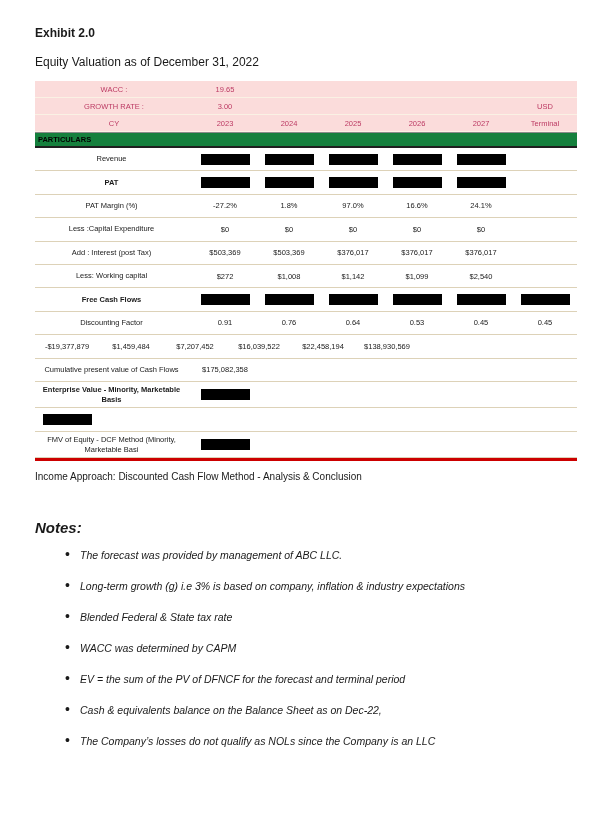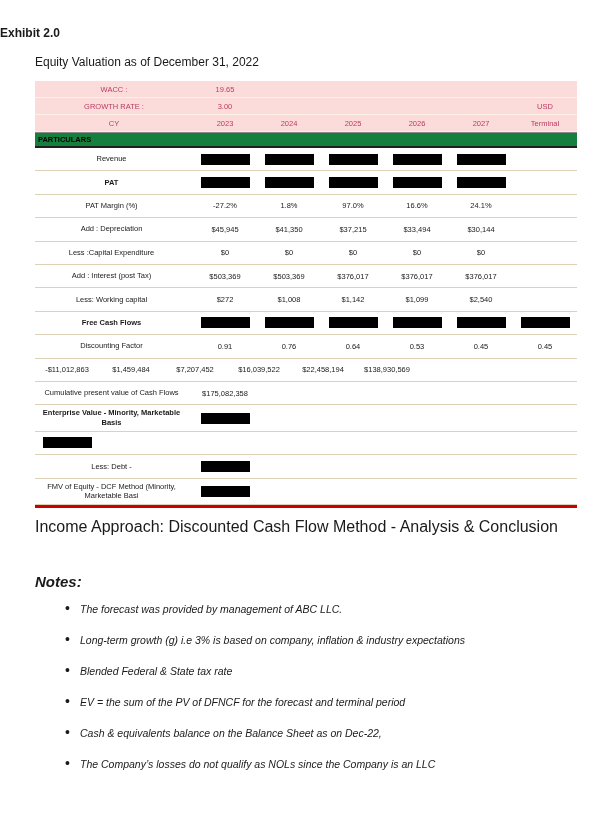--- a/index.html
+++ b/index.html
@@ -13,21 +13,21 @@
   html,body{margin:0;padding:0;background:#ffffff;}
   .page{
     position:relative;
     width:609px;height:827px;
     background:#ffffff;
     font-family:"Liberation Sans",sans-serif;
     color:var(--ink);
     overflow:hidden;
   }
   .exhibit-title{
-    padding-top:26px;
+    padding-top:26px;margin-left:35px;
     font-size:12px;font-weight:bold;
   }
   .subtitle{
     margin:15px 0 0 35px;
     font-size:12px;
   }
   .vtable{
     width:542px;
     margin:12px 0 0 35px;
     border-bottom:3px solid var(--red-div);
@@ -60,21 +60,21 @@
     width:158px;
     padding:3px 8px 3px 3px;
     line-height:1.3;
     text-align:center;
   }
   .bold{font-weight:bold;}
   .cell{width:64px;text-align:center;flex:0 0 64px;}
   .redact{width:49px;height:11px;background:#000;margin:0 auto;}
   .conclusion{
     margin:10px 0 0 35px;
-    font-size:16px;
+    font-size:10px;
   }
   .notes-heading{
     margin:37px 0 0 35px;
     font-size:15px;font-weight:bold;font-style:italic;
   }
   .notes{
     list-style:none;
     margin:13px 0 0 35px;padding:0;
     font-size:10.5px;font-style:italic;
   }
@@ -169,29 +169,20 @@
       <div class="drow">
         <div class="lbl">PAT Margin (%)</div>
         <div class="cell">-27.2%</div>
         <div class="cell">1.8%</div>
         <div class="cell">97.0%</div>
         <div class="cell">16.6%</div>
         <div class="cell">24.1%</div>
         <div class="cell"></div>
       </div>
       <div class="drow">
-        <div class="lbl">Add : Depreciation</div>
-        <div class="cell">$45,945</div>
-        <div class="cell">$41,350</div>
-        <div class="cell">$37,215</div>
-        <div class="cell">$33,494</div>
-        <div class="cell">$30,144</div>
-        <div class="cell"></div>
-      </div>
-      <div class="drow">
         <div class="lbl">Less :Capital Expenditure</div>
         <div class="cell">$0</div>
         <div class="cell">$0</div>
         <div class="cell">$0</div>
         <div class="cell">$0</div>
         <div class="cell">$0</div>
         <div class="cell"></div>
       </div>
       <div class="drow">
         <div class="lbl">Add : Interest (post Tax)</div>
@@ -235,21 +226,21 @@
       <div class="drow">
         <div class="lbl">Discounting Factor</div>
         <div class="cell">0.91</div>
         <div class="cell">0.76</div>
         <div class="cell">0.64</div>
         <div class="cell">0.53</div>
         <div class="cell">0.45</div>
         <div class="cell">0.45</div>
       </div>
       <div class="drow">
-        <div class="cell">-$11,012,863</div>
+        <div class="cell">-$19,377,879</div>
         <div class="cell">$1,459,484</div>
         <div class="cell">$7,207,452</div>
         <div class="cell">$16,039,522</div>
         <div class="cell">$22,458,194</div>
         <div class="cell">$138,930,569</div>
       </div>
       <div class="drow">
         <div class="lbl">Cumulative present value of Cash Flows</div>
         <div class="cell">$175,082,358</div>
         <div class="cell"></div>
@@ -273,47 +264,37 @@
         <div class="cell">
           <div class="redact"></div>
         </div>
         <div class="cell"></div>
         <div class="cell"></div>
         <div class="cell"></div>
         <div class="cell"></div>
         <div class="cell"></div>
       </div>
       <div class="drow">
-        <div class="lbl">Less: Debt -</div>
-        <div class="cell">
-          <div class="redact"></div>
-        </div>
-        <div class="cell"></div>
-        <div class="cell"></div>
-        <div class="cell"></div>
-        <div class="cell"></div>
-        <div class="cell"></div>
-      </div>
-      <div class="drow">
         <div class="lbl">FMV of Equity - DCF Method (Minority, Marketable Basi</div>
         <div class="cell">
           <div class="redact"></div>
         </div>
         <div class="cell"></div>
         <div class="cell"></div>
         <div class="cell"></div>
         <div class="cell"></div>
         <div class="cell"></div>
       </div>
     </div>
 
   <div class="conclusion">Income Approach: Discounted Cash Flow Method - Analysis &amp; Conclusion</div>
 
   <div class="notes-heading">Notes:</div>
   <ul class="notes" id="notes">
       <li>The forecast was provided by management of ABC LLC.</li>
       <li>Long-term growth (g) i.e 3% is based on company, inflation &amp; industry expectations</li>
       <li>Blended Federal &amp; State tax rate</li>
+      <li>WACC was determined by CAPM</li>
       <li>EV = the sum of the PV of DFNCF for the forecast and terminal period</li>
       <li>Cash &amp; equivalents balance on the Balance Sheet as on Dec-22,</li>
       <li>The Company’s losses do not qualify as NOLs since the Company is an LLC</li>
     </ul>
 </div>
 
 </body></html>

